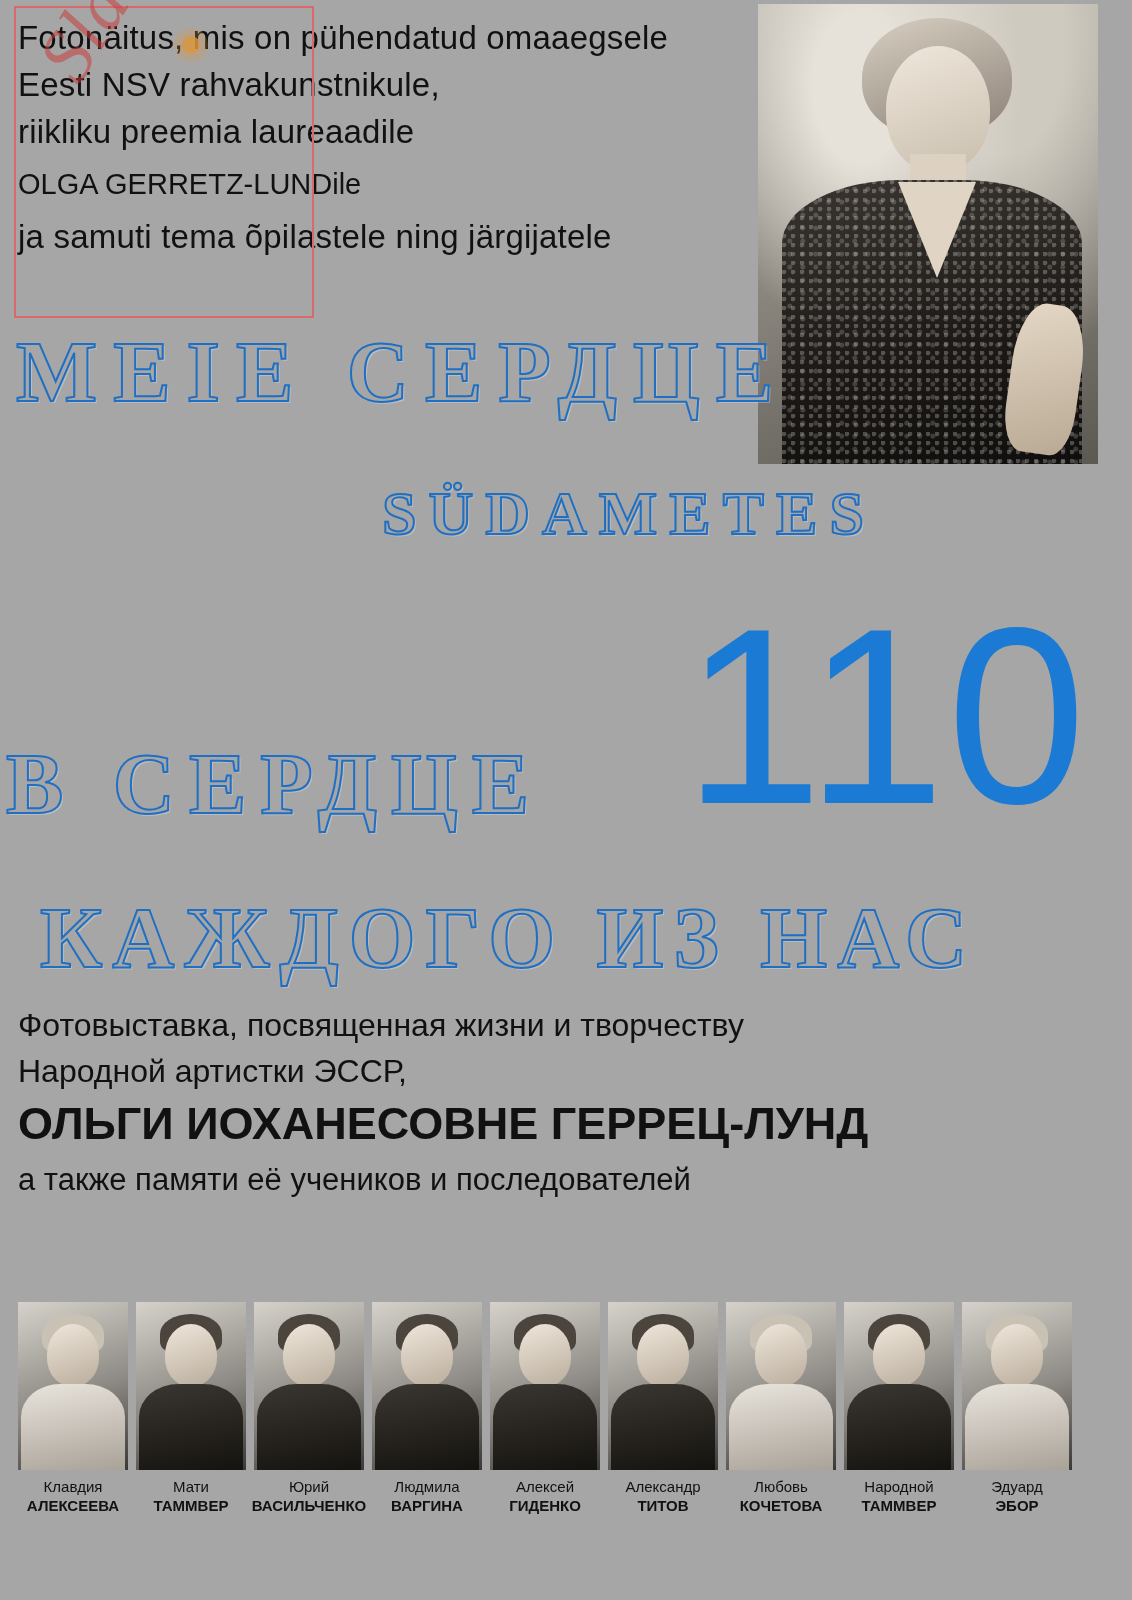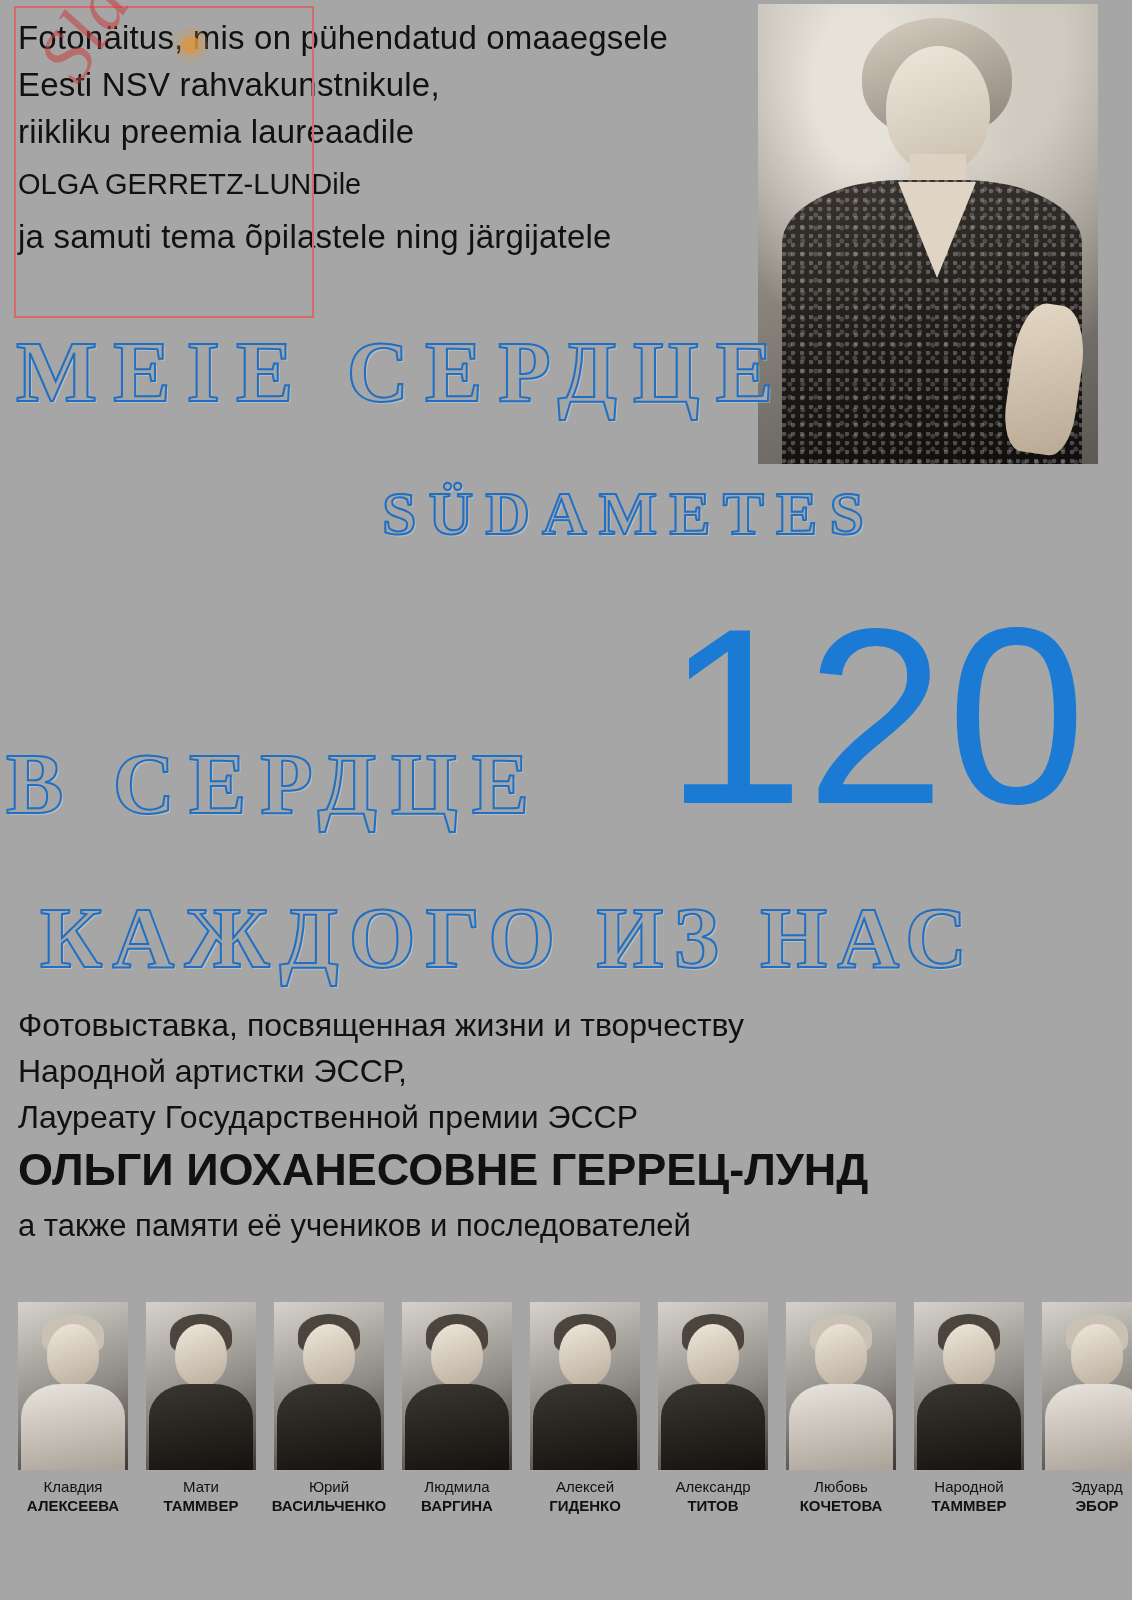--- a/index.html
+++ b/index.html
@@ -199,21 +199,21 @@
     margin-top: 4px;
   }
 
   
   .gallery {
     position: absolute;
     left: 18px;
     top: 1302px;
     width: 1096px;
     display: flex;
-    gap: 18px;
+    gap: 8px;
   }
   .person {
     width: 110px;
     display: flex;
     flex-direction: column;
     align-items: center;
   }
   .person .photo {
     width: 110px;
     height: 168px;
@@ -284,29 +284,28 @@
     <div class="face"></div>
     <div class="neck"></div>
     <div class="dress"></div>
     <div class="vneck"></div>
     <div class="arm"></div>
   </div>
 
   <div class="outline-title" id="title-et-1">MEIE СЕРДЦЕ</div>
   <div class="outline-title" id="title-et-2">SÜDAMETES</div>
 
-  <div class="anniversary">120</div>
+  <div class="anniversary">110</div>
 
   <div class="outline-title" id="title-ru-1">В СЕРДЦЕ</div>
   <div class="outline-title" id="title-ru-2">КАЖДОГО ИЗ НАС</div>
 
   <div class="ru-block">
     <div class="ru-line">Фотовыставка, посвященная жизни и творчеству</div>
     <div class="ru-line">Народной артистки ЭССР,</div>
-    <div class="ru-line">Лауреату Государственной премии ЭССР</div>
     <div class="ru-name">ОЛЬГИ ИОХАНЕСОВНЕ ГЕРРЕЦ-ЛУНД</div>
     <div class="ru-sub">а также памяти её учеников и последователей</div>
   </div>
 
   <div class="gallery">
 
     <div class="person">
       <div class="photo light">
         <div class="bg"></div>
         <div class="hr"></div>

